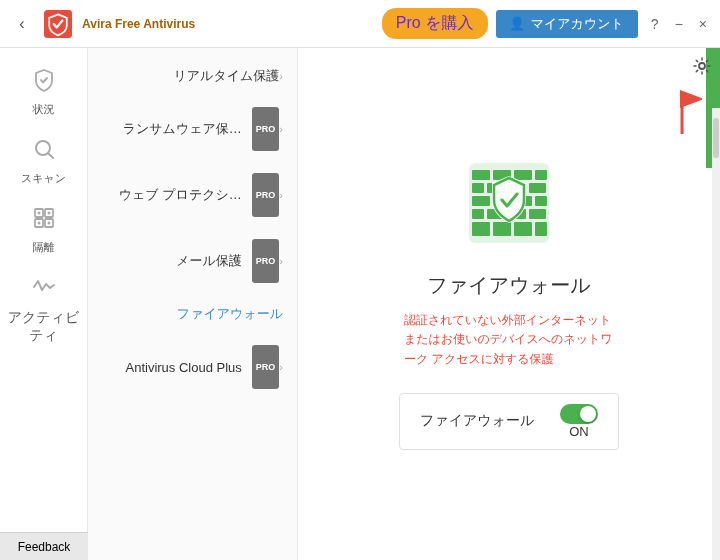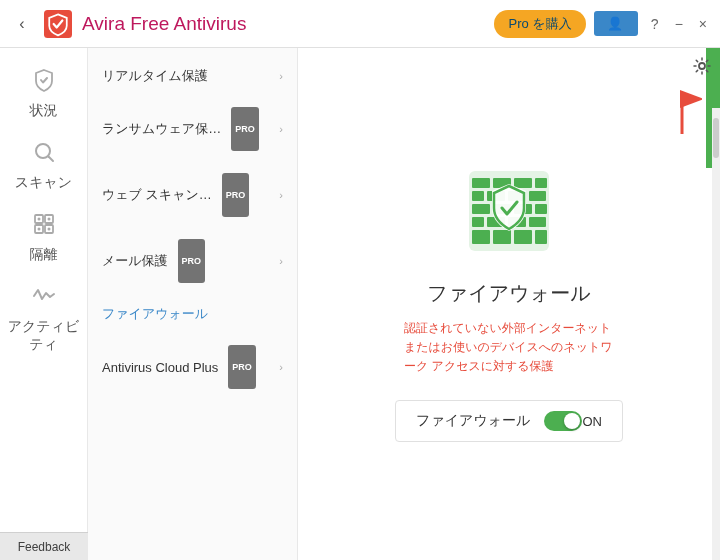--- a/index.html
+++ b/index.html
@@ -33,32 +33,32 @@
     }
     .title-bar-logo {
       width: 32px;
       height: 32px;
       margin-right: 8px;
       display: flex;
       align-items: center;
       justify-content: center;
     }
     .title-bar-appname {
-      font-size: 19px;
-      color: #be185d;
-      font-weight: 400;
+      font-size: 12px;
+      color: #a16207;
+      font-weight: 700;
       flex: 1;
     }
     .btn-pro {
       background: #f5a623;
-      color: #0c4a6e;
+      color: #6d28d9;
       border: none;
       border-radius: 14px;
       padding: 5px 14px;
-      font-size: 13px;
+      font-size: 16px;
       cursor: pointer;
       margin-right: 8px;
     }
     .btn-account {
       background: #3a87c8;
       color: #fff;
       border: none;
       border-radius: 3px;
       padding: 5px 14px;
       font-size: 13px;
@@ -110,35 +110,35 @@
     }
     .sidebar-item.active {
       color: #333;
       border-bottom: 2px solid #e74c3c;
     }
     .sidebar-item .icon {
       font-size: 22px;
       margin-bottom: 4px;
     }
     .sidebar-item-label {
-      font-size: 14px;
+      font-size: 11px;
       text-align: center;
     }
 
     
     .center-menu {
       width: 210px;
       background: #fafafa;
       border-right: 1px solid #e8e8e8;
       padding-top: 8px;
     }
     .menu-item {
       display: flex;
       align-items: center;
-      justify-content: space-between;
+      justify-content: flex-end;
       padding: 11px 14px;
       font-size: 13px;
       color: #333;
       cursor: pointer;
       position: relative;
     }
     .menu-item.active {
       color: #3a87c8;
       font-weight: 500;
     }
@@ -232,20 +232,21 @@
       min-width: 220px;
       justify-content: space-between;
     }
     .toggle-label {
       font-size: 14px;
       color: #333;
     }
     .toggle-switch {
       display: flex;
       align-items: center;
+      flex-direction: column;
     }
     .toggle-track {
       width: 38px;
       height: 20px;
       background: #4caf50;
       border-radius: 10px;
       position: relative;
       cursor: pointer;
     }
     .toggle-thumb {
@@ -268,21 +269,21 @@
       position: absolute;
       bottom: 0;
       left: 0;
       width: 88px;
       background: #e8e8e8;
       height: 28px;
       display: flex;
       align-items: center;
       justify-content: center;
       font-size: 12px;
-      color: #404040;
+      color: #000000;
       cursor: pointer;
       border-top: 1px solid #d0d0d0;
     }
 
     
     .scrollbar-track {
       position: absolute;
       right: 0;
       top: 60px;
       bottom: 0;
@@ -320,20 +321,21 @@
     <svg class="avira-shield" viewBox="0 0 32 32" xmlns="http://www.w3.org/2000/svg">
       <rect width="32" height="32" rx="4" fill="#e74c3c"></rect>
       <path d="M16 5 L26 9 L26 18 C26 23 21 27 16 29 C11 27 6 23 6 18 L6 9 Z" fill="none" stroke="#fff" stroke-width="2"></path>
       <path d="M11 16 L14.5 20 L21 12" stroke="#fff" stroke-width="2.5" fill="none" stroke-linecap="round" stroke-linejoin="round"></path>
     </svg>
   </div>
   <div class="title-bar-appname">Avira Free Antivirus</div>
   <button class="btn-pro">Pro を購入</button>
   <button class="btn-account">
     <span>👤</span>
+    <span>マイアカウント</span>
   </button>
   <div class="title-bar-actions">
     <span>?</span>
     <span>−</span>
     <span>×</span>
   </div>
 </div>
 
 <div class="main-layout">
 
@@ -402,21 +404,21 @@
     <div class="menu-item">
       <div class="menu-item-left">
         <span>ランサムウェア保…</span>
         <span class="pro-badge">PRO</span>
       </div>
       <span class="chevron">›</span>
     </div>
 
     <div class="menu-item">
       <div class="menu-item-left">
-        <span>ウェブ スキャン…</span>
+        <span>ウェブ プロテクシ…</span>
         <span class="pro-badge">PRO</span>
       </div>
       <span class="chevron">›</span>
     </div>
 
     <div class="menu-item">
       <div class="menu-item-left">
         <span>メール保護</span>
         <span class="pro-badge">PRO</span>
       </div>

